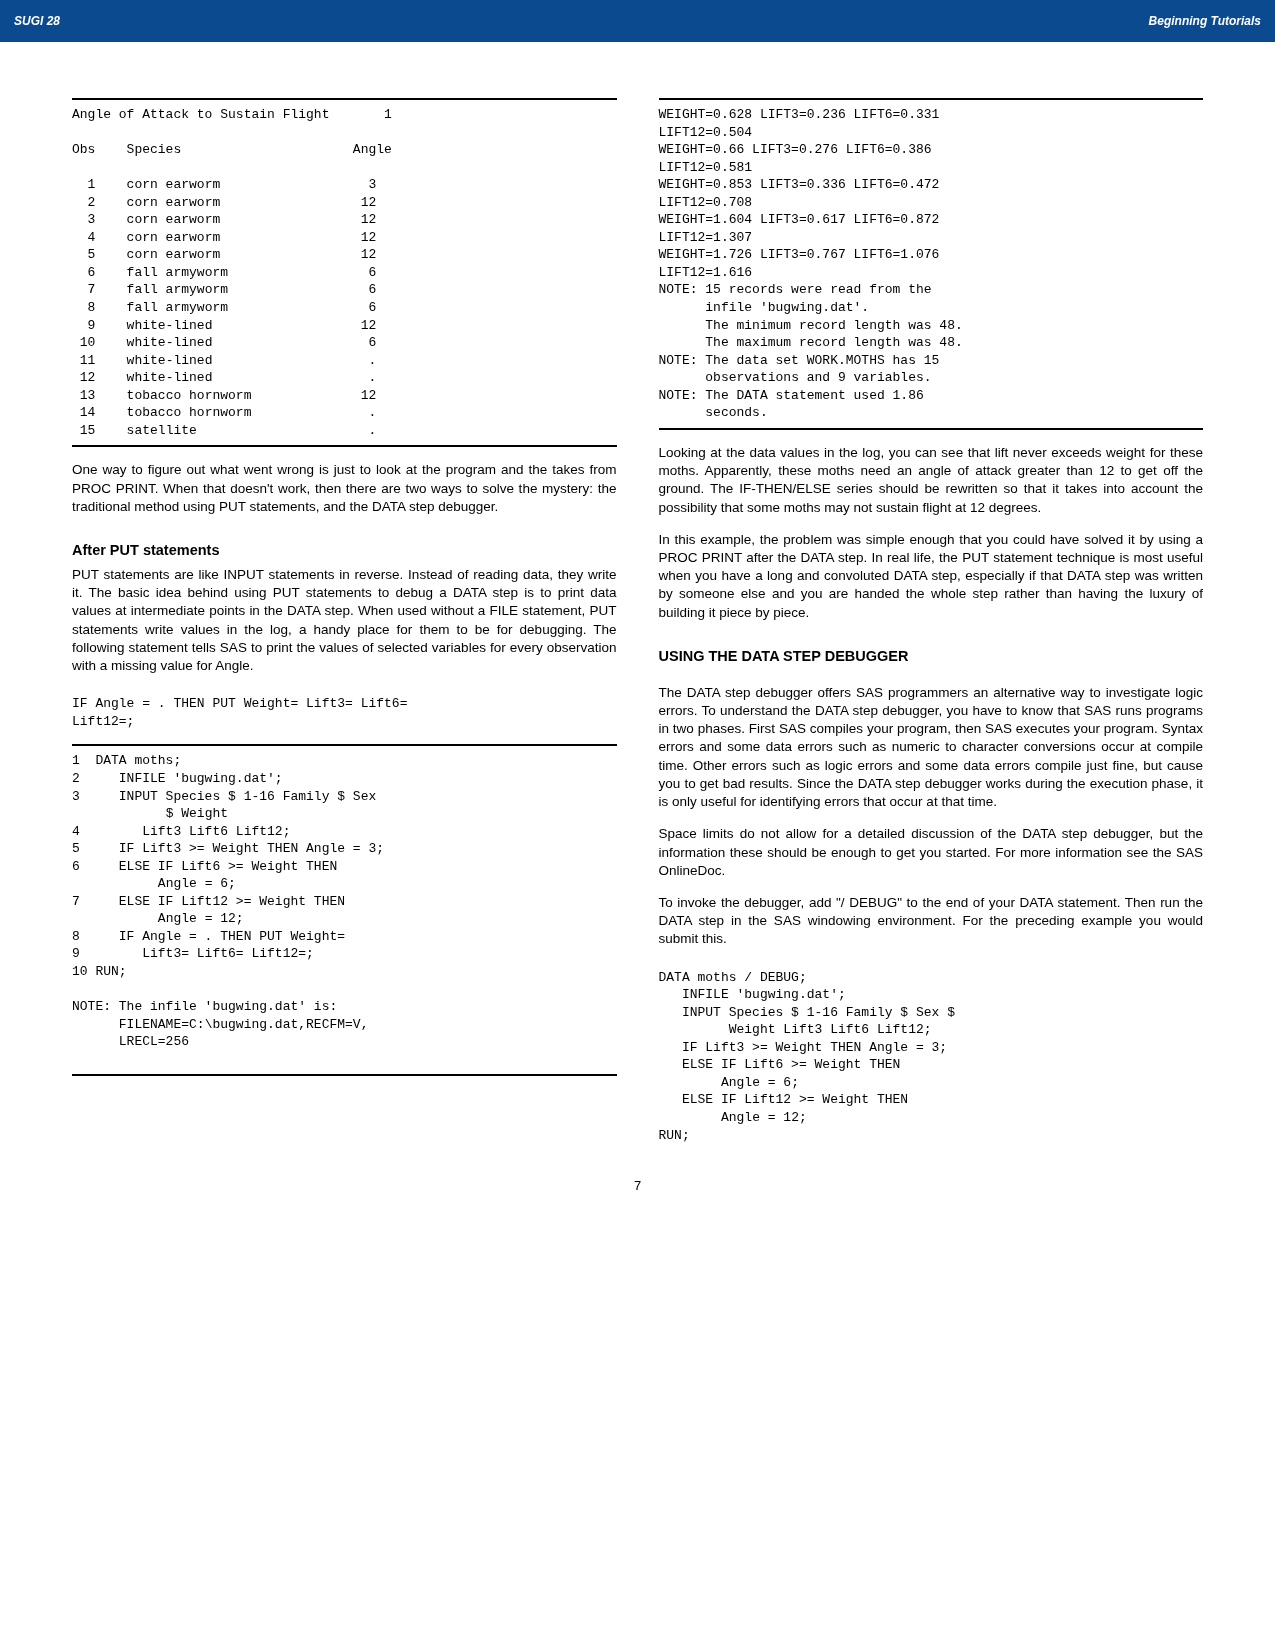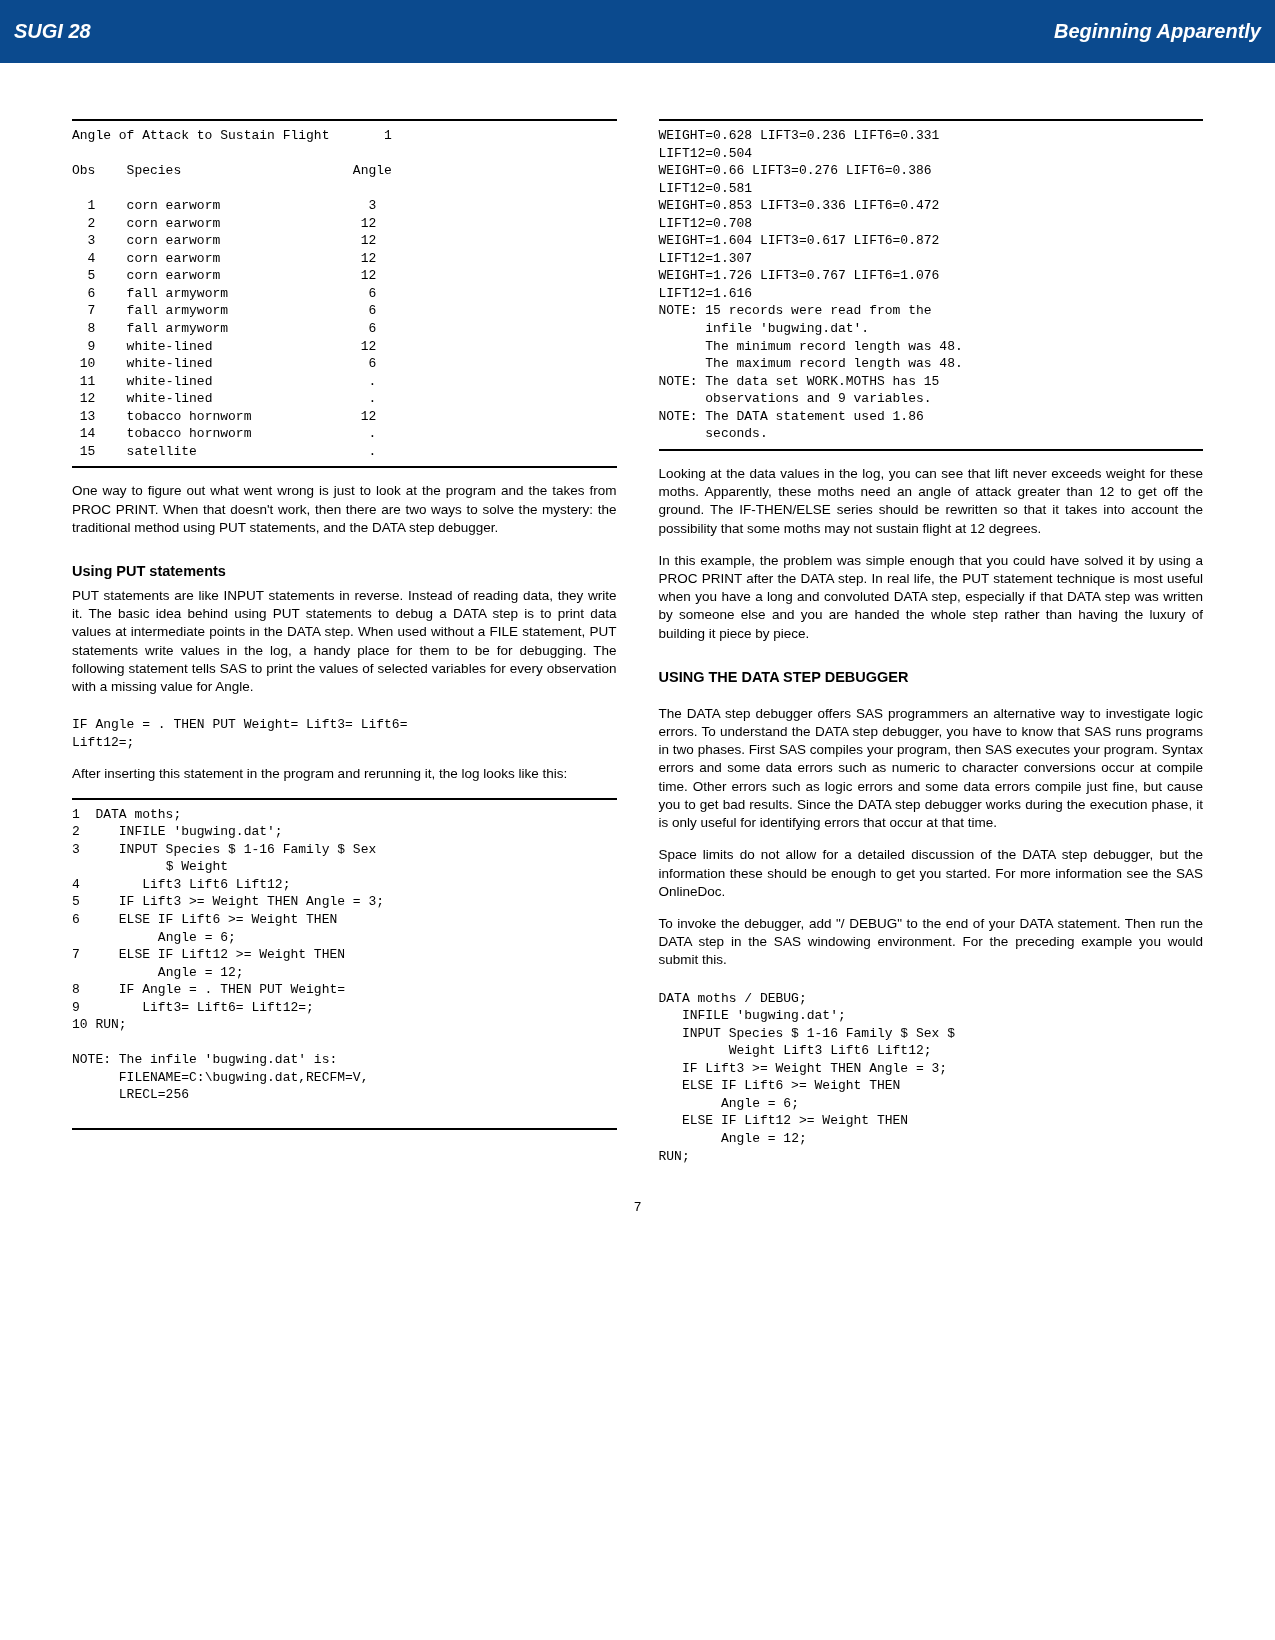--- a/index.html
+++ b/index.html
@@ -9,23 +9,23 @@
     font-size: 13.5px;
     color: #000;
     background: #fff;
     width: 1275px;
   }
   .header-bar {
     background: #0b4a8e;
     color: #fff;
     display: flex;
     justify-content: space-between;
-    padding: 20px 14px;
+    padding: 14px 14px;
     font-weight: bold;
-    font-size: 20px;
+    font-size: 12px;
     font-style: italic;
   }
   .page {
     padding: 50px 72px 30px 72px;
   }
   .two-col {
     display: flex;
     gap: 42px;
   }
   .col {
@@ -68,21 +68,21 @@
     text-align: center;
     margin-top: 20px;
     font-size: 13px;
   }
 </style>
 </head>
 <body>
 
 <div class="header-bar">
   <span>SUGI 28</span>
-  <span>Beginning Apparently</span>
+  <span>Beginning Tutorials</span>
 </div>
 
 <div class="page">
   <div class="two-col">
 
     <div class="col">
       <pre class="code-box">Angle of Attack to Sustain Flight       1
 
 Obs    Species                      Angle
 
@@ -97,28 +97,27 @@
   9    white-lined                   12
  10    white-lined                    6
  11    white-lined                    .
  12    white-lined                    .
  13    tobacco hornworm              12
  14    tobacco hornworm               .
  15    satellite                      .</pre>
 
       <p>One way to figure out what went wrong is just to look at the program and the takes from PROC PRINT.  When that doesn't work, then there are two ways to solve the mystery: the traditional method using PUT statements, and the DATA step debugger.</p>
 
-      <h3>Using PUT statements</h3>
+      <h3>After PUT statements</h3>
 
       <p>PUT statements are like INPUT statements in reverse.  Instead of reading data, they write it.  The basic idea behind using PUT statements to debug a DATA step is to print data values at intermediate points in the DATA step.  When used without a FILE statement, PUT statements write values in the log, a handy place for them to be for debugging.  The following statement tells SAS to print the values of selected variables for every observation with a missing value for Angle.</p>
 
       <pre class="code-plain">IF Angle = . THEN PUT Weight= Lift3= Lift6=
 Lift12=;</pre>
 
-      <p>After inserting this statement in the program and rerunning it, the log looks like this:</p>
 
       <pre class="code-box">1  DATA moths;
 2     INFILE 'bugwing.dat';
 3     INPUT Species $ 1-16 Family $ Sex
             $ Weight
 4        Lift3 Lift6 Lift12;
 5     IF Lift3 &gt;= Weight THEN Angle = 3;
 6     ELSE IF Lift6 &gt;= Weight THEN
            Angle = 6;
 7     ELSE IF Lift12 &gt;= Weight THEN

